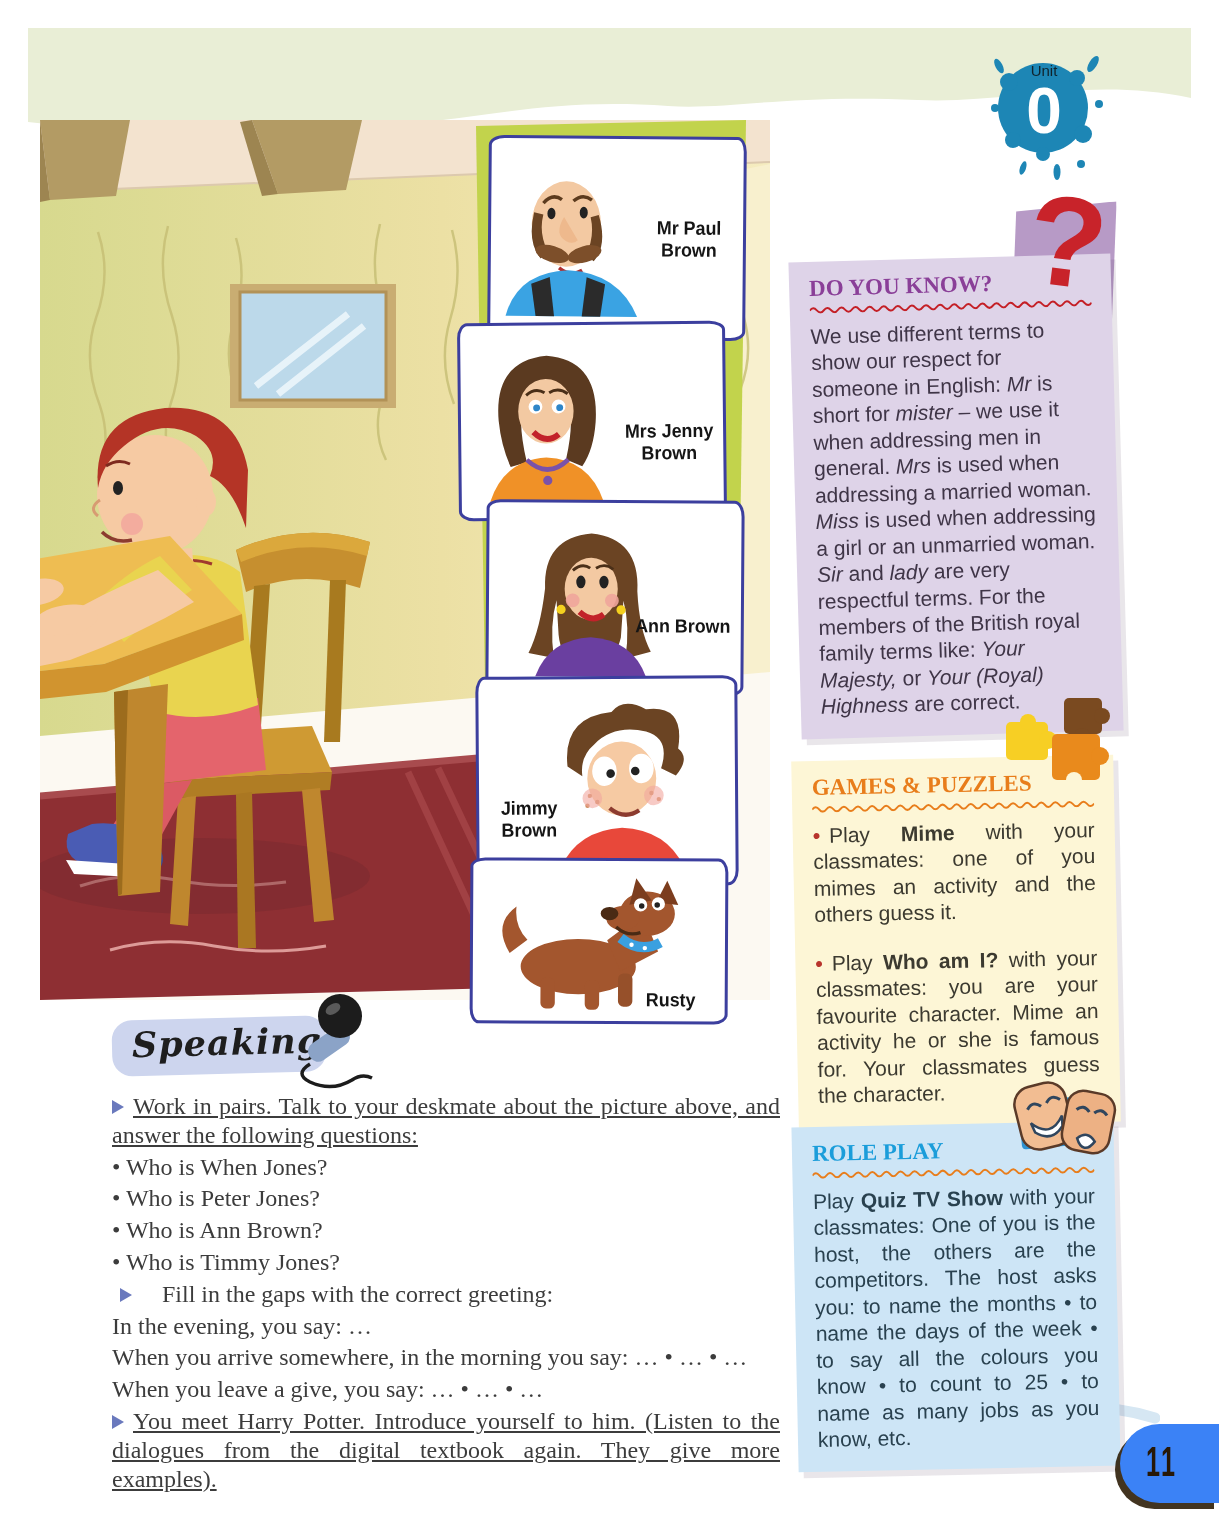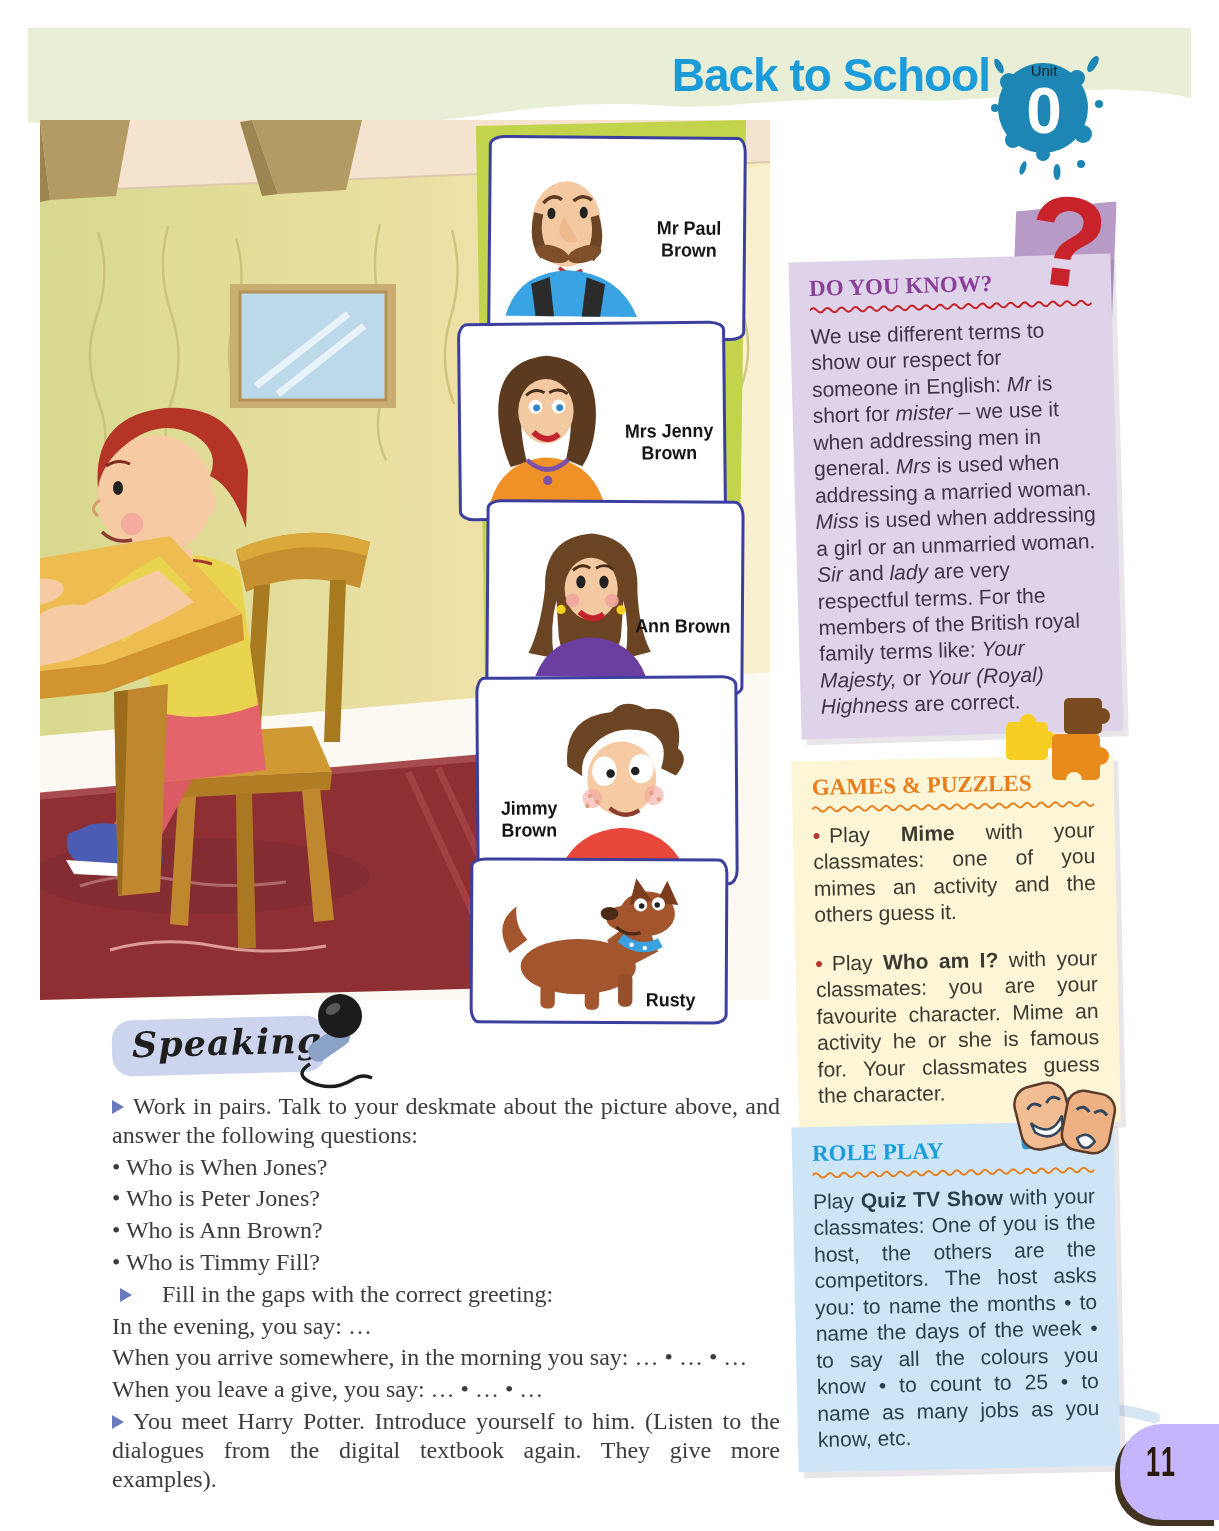--- a/index.html
+++ b/index.html
@@ -48,21 +48,21 @@
 
   
   #speaking-pill{left:112px;top:1018px;width:214px;height:56px;background:#cdd5ee;border-radius:20px;
                  transform:rotate(-1.5deg);z-index:2;}
   #speaking-label{left:20px;top:4px;font-family:"DejaVu Serif",serif;font-style:italic;font-weight:bold;
                   font-size:35px;color:#1e1e1e;letter-spacing:1px;}
   #mic-icon{left:284px;top:990px;width:92px;height:102px;z-index:3;}
   #speaking-text{left:112px;top:1092px;width:668px;font-family:"Liberation Serif",serif;
                  font-size:24px;line-height:1.2;color:#3c3c3c;}
   .sp-row{margin-bottom:3px;}
-  .sp-just{text-align:justify;}
+  .sp-just{text-align:justify;text-decoration:underline;}
   .tri{display:inline-block;width:0;height:0;border-top:7px solid transparent;
        border-bottom:7px solid transparent;border-left:12px solid #6a79bd;margin-right:9px;}
   .tri-gap{margin-right:30px;margin-left:8px;}
 
   
   .photo{background:#ffffff;border:3px solid #3c3f9e;z-index:2;}
   .photo .plabel{position:absolute;font-size:19px;font-weight:600;color:#151515;line-height:1.15;
                  text-align:center;white-space:pre-line;transform:scaleX(.94);}
   #photo-paul {left:488px;top:136px;width:252px;height:198px;transform:rotate(.5deg);
                border-radius:16px 9px 15px 10px / 10px 15px 9px 16px;}
@@ -72,36 +72,35 @@
                border-radius:14px 10px 16px 9px / 9px 16px 10px 14px;}
   #photo-jimmy{left:476px;top:676px;width:256px;height:204px;transform:rotate(-.4deg);
                border-radius:9px 15px 10px 16px / 16px 10px 15px 9px;}
   #photo-rusty{left:470px;top:858px;width:252px;height:160px;transform:rotate(.3deg);
                border-radius:15px 10px 14px 9px / 9px 14px 10px 15px;}
 
   
   #scene{left:40px;top:120px;width:730px;height:880px;z-index:1;}
 
   
-  #page-tab{left:1120px;top:1424px;width:99px;height:96px;background:#c4b5fd;
+  #page-tab{left:1120px;top:1424px;width:99px;height:79px;background:#3b82f6;
             border-radius:42px 0 0 42px;box-shadow:-5px 6px 0 rgba(45,30,8,.9);z-index:2;}
   #page-num{left:26px;top:14px;font-size:42px;font-weight:bold;color:#271807;
             letter-spacing:4px;transform:scaleX(.6);transform-origin:left;}
   #blue-swoosh{left:930px;top:1378px;width:230px;height:76px;z-index:1;}
 </style>
 </head>
 <body>
 
 <div id="page">
 
   <svg id="band" class="abs" viewBox="0 0 1163 150" preserveAspectRatio="none">
     <path d="M0,0 H1163 V70 C1060,48 980,76 890,72 C760,66 700,82 640,78 C500,68 430,100 330,96 C220,92 120,108 0,94 Z" fill="#e9eed6"></path>
   </svg>
 
-  <div id="title" class="abs">Back to School</div>
   <div id="unit-splat" class="abs">
     <svg width="124" height="140" viewBox="0 0 124 140">
       <g fill="#1d86b5">
         <circle cx="58" cy="62" r="45"></circle>
           <circle cx="24" cy="36" r="9"></circle>
           <circle cx="92" cy="32" r="8"></circle>
         <circle cx="98" cy="88" r="9"></circle>
           <circle cx="28" cy="94" r="8"></circle>
           <circle cx="58" cy="108" r="7"></circle>
         <circle cx="10" cy="62" r="4"></circle>
@@ -381,21 +380,21 @@
     <circle cx="56" cy="26" r="22" fill="#1c1c1c"></circle>
     <ellipse cx="49" cy="19" rx="8" ry="5" fill="#5a5a5a" transform="rotate(-30 49 19)"></ellipse>
     <path d="M26,74 q-16,10 0,18 q22,10 42,-2 q10,-7 20,-2" stroke="#1c1c1c" stroke-width="3.5" fill="none"></path>
   </svg>
 
   <div id="speaking-text" class="abs">
     <div class="sp-row sp-just"><span class="tri"></span><span>Work in pairs. Talk to your deskmate about the picture above, and answer the following questions:</span></div>
     <div class="sp-row">• Who is When Jones?</div>
     <div class="sp-row">• Who is Peter Jones?</div>
     <div class="sp-row">• Who is Ann Brown?</div>
-    <div class="sp-row">• Who is Timmy Fill?</div>
+    <div class="sp-row">• Who is Timmy Jones?</div>
     <div class="sp-row"><span class="tri tri-gap"></span><span>Fill in the gaps with the correct greeting:</span></div>
     <div class="sp-row">In the evening, you say: …</div>
     <div class="sp-row">When you arrive somewhere, in the morning you say: … • … • …</div>
     <div class="sp-row">When you leave a give, you say: … • … • …</div>
     <div class="sp-row sp-just"><span class="tri"></span><span>You meet Harry Potter. Introduce yourself to him. (Listen to the dialogues from the digital textbook again. They give more examples).</span></div>
   </div>
 
   <svg id="blue-swoosh" class="abs" viewBox="0 0 230 76">
     <path d="M5,70 Q120,8 225,40" stroke="#d6e7f3" stroke-width="11" fill="none" stroke-linecap="round"></path>
   </svg>

